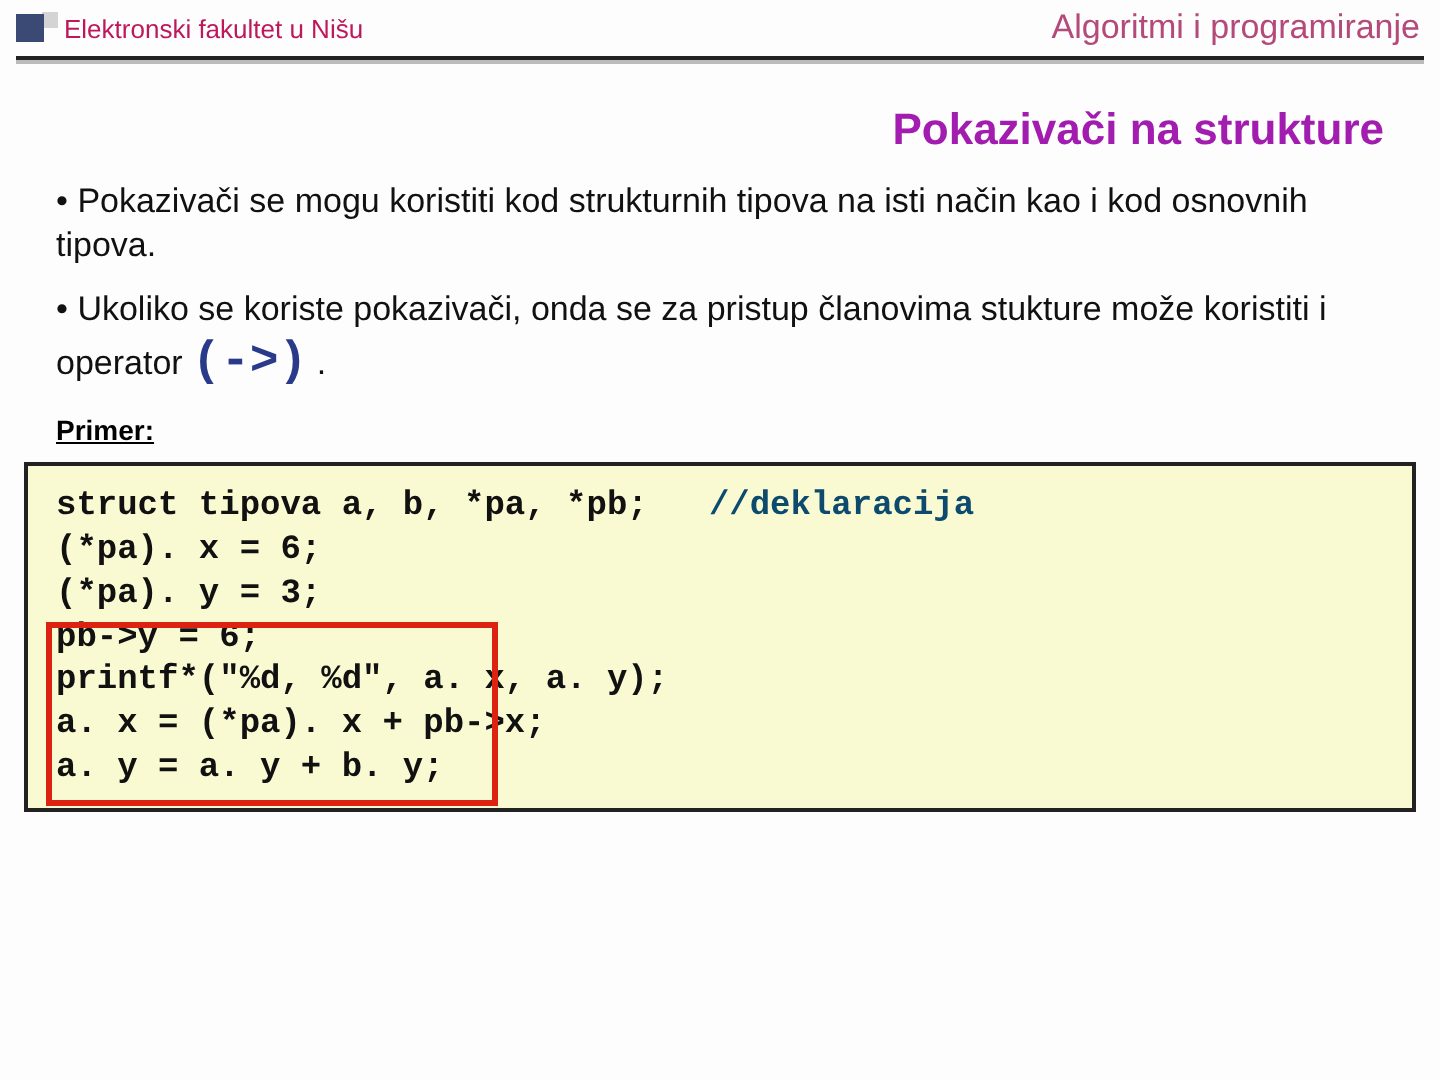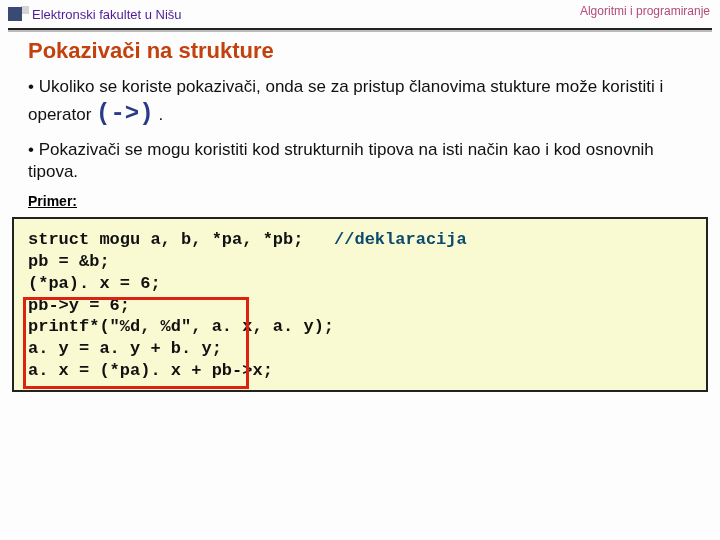--- a/index.html
+++ b/index.html
@@ -1,24 +1,24 @@
 <!DOCTYPE html>
 <html><head>
 <meta charset="utf-8">
 <style>
   * { margin: 0; padding: 0; box-sizing: border-box; }
   html, body { width: 720px; height: 540px; font-family: Arial, Helvetica, sans-serif; background: #fff; }
   .slide { width: 720px; height: 540px; position: relative; background: #fdfdfd; overflow: hidden; }
   .topbar { display: flex; align-items: center; height: 28px; padding: 0 8px; }
   .logo { width: 14px; height: 14px; background: #3a4a74; margin-right: 10px; box-shadow: 10px -4px 0 -3px #d4d4d4; }
-  .top-left { color: #4c1d95; font-size: 13px; }
-  .top-right { position: absolute; right: 10px; top: 4px; color: #b44a7a; font-size: 12px; }
+  .top-left { color: #be185d; font-size: 13px; }
+  .top-right { position: absolute; right: 10px; top: 4px; color: #b44a7a; font-size: 17px; }
   .hr { height: 2px; background: #222; margin: 0 8px 2px 8px; box-shadow: 0 2px 0 #bbb; }
   .content { padding: 4px 28px 0 28px; }
-  .title { font-size: 22px; font-weight: bold; color: #c2410c; margin: 2px 0 12px 0; }
+  .title { font-size: 22px; font-weight: bold; color: #a21caf; margin: 16px 0 12px 0; text-align: right; }
   .body p { font-size: 17px; color: #111; margin-bottom: 10px; line-height: 1.3; }
   .body .bullet::before { content: "• "; }
   .op { font-family: "Courier New", monospace; font-weight: bold; font-size: 24px; color: #2a3a8a; }
   .primer { font-size: 14px; font-weight: bold; text-decoration: underline; margin: 6px 0 8px 0; }
   .codebox { margin: 0 12px 0 12px; border: 2px solid #222; background: #fafad2; padding: 10px 10px 8px 14px; font-family: "Courier New", monospace; font-weight: bold; font-size: 17px; line-height: 1.28; color: #111; position: relative; }
   .codebox .cm { color: #0c4a6e; }
   .hl { position: absolute; border: 3px solid #d21; left: 9px; top: 78px; width: 226px; height: 92px; pointer-events: none; }
   .codeline { white-space: pre; }
 </style>
 </head>
@@ -30,33 +30,33 @@
     <span class="logo"></span>
     <span class="top-left">Elektronski fakultet u Nišu</span>
     <span class="top-right">Algoritmi i programiranje</span>
   </div>
   <div class="hr"></div>
 
   <div class="content">
     <div class="title">Pokazivači na strukture</div>
 
     <div class="body">
+      <p class="bullet">Pokazivači se mogu koristiti kod strukturnih tipova na isti način kao i kod osnovnih tipova.</p>
       <p class="bullet">
         <span>Ukoliko se koriste pokazivači, onda se za pristup članovima stukture može koristiti i operator </span><span class="op">(-&gt;)</span><span> .</span>
       </p>
-      <p class="bullet">Pokazivači se mogu koristiti kod strukturnih tipova na isti način kao i kod osnovnih tipova.</p>
     </div>
 
     <div class="primer">Primer:</div>
   </div>
 
   <div class="codebox">
     <div class="hl"></div>
-    <div class="codeline"><span>struct mogu a, b, *pa, *pb;   </span><span class="cm">//deklaracija</span></div>
-    <div class="codeline">pb = &amp;b;</div>
+    <div class="codeline"><span>struct tipova a, b, *pa, *pb;   </span><span class="cm">//deklaracija</span></div>
     <div class="codeline">(*pa). x = 6;</div>
+    <div class="codeline">(*pa). y = 3;</div>
     <div class="codeline">pb-&gt;y = 6;</div>
     <div class="codeline">printf*("%d, %d", a. x, a. y);</div>
+    <div class="codeline">a. x = (*pa). x + pb-&gt;x;</div>
     <div class="codeline">a. y = a. y + b. y;</div>
-    <div class="codeline">a. x = (*pa). x + pb-&gt;x;</div>
   </div>
 
 </div>
 
 </body></html>

